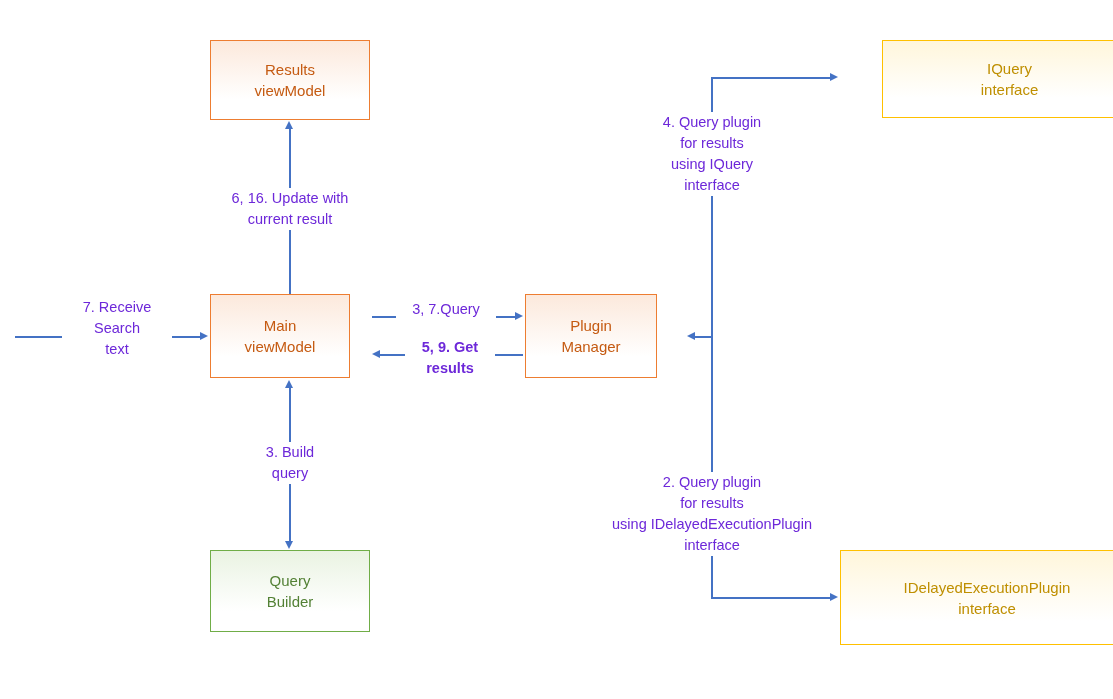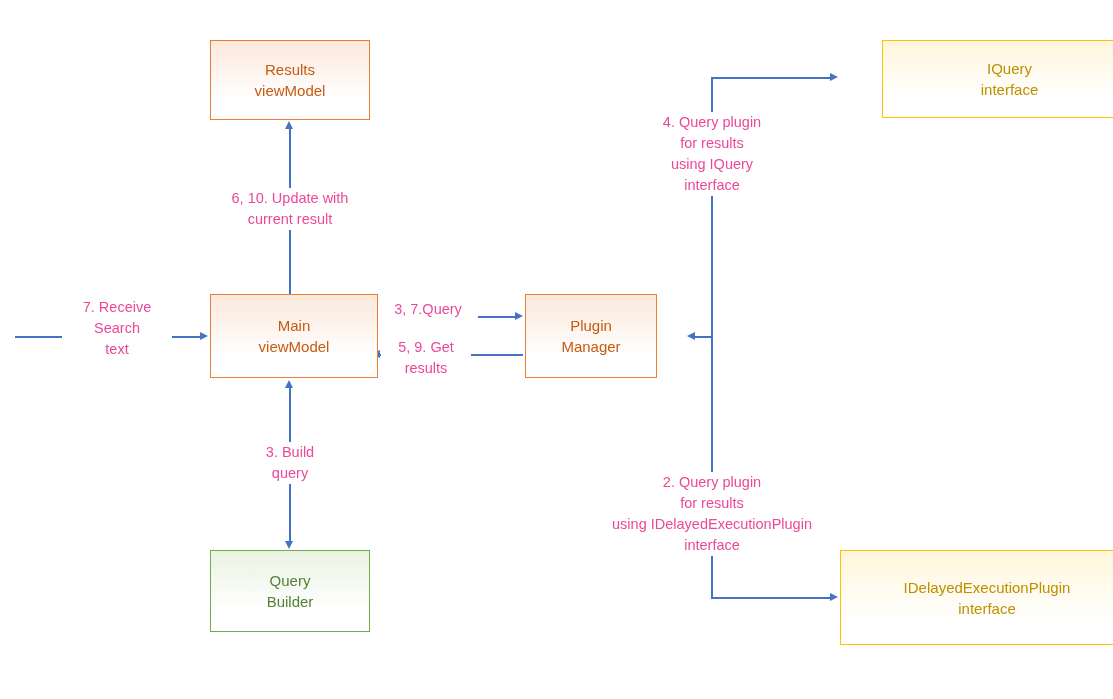--- a/index.html
+++ b/index.html
@@ -68,21 +68,21 @@
     border-bottom: 8px solid #4472C4;
   }
   .ah-down {
     border-left: 4.5px solid transparent;
     border-right: 4.5px solid transparent;
     border-top: 8px solid #4472C4;
   }
   .clabel {
     position: absolute;
     background: #ffffff;
-    color: #ec4899;
+    color: #6d28d9;
     font-size: 14.5px;
     line-height: 21px;
     text-align: center;
     white-space: pre-line;
     z-index: 4;
   }
 </style>
 </head>
 <body>
 
@@ -91,21 +91,21 @@
   <div class="node orange" style="left:210px; top:40px; width:160px; height:80px;">
     <span>Results
 viewModel</span>
   </div>
 
   <div class="node gold" style="left:840px; top:40px; width:255px; height:78px;margin-left:42px;">
     <span>IQuery
 interface</span>
   </div>
 
-  <div class="node orange" style="left:210px; top:294px; width:168px; height:84px;">
+  <div class="node orange" style="left:210px; top:294px; width:140px; height:84px;">
     <span>Main
 viewModel</span>
   </div>
 
   <div class="node orange" style="left:525px; top:294px; width:132px; height:84px;">
     <span>Plugin
 Manager</span>
   </div>
 
   <div class="node green" style="left:210px; top:550px; width:160px; height:82px;">
@@ -119,30 +119,30 @@
   </div>
 
   <div class="line lineh" style="left:15px; top:336px; width:185px;"></div>
   <div class="ah ah-right" style="left:200px; top:332px;"></div>
   <div class="clabel" style="left:62px; top:297px; width:110px;">7. Receive
 Search
 text</div>
 
   <div class="line linev" style="left:289px; top:129px; height:165px;"></div>
   <div class="ah ah-up" style="left:285px; top:121px;"></div>
-  <div class="clabel" style="left:210px; top:188px; width:160px;">6, 10. Update with
+  <div class="clabel" style="left:210px; top:188px; width:160px;">6, 16. Update with
 current result</div>
 
   <div class="line lineh" style="left:372px; top:316px; width:143px;"></div>
   <div class="ah ah-right" style="left:515px; top:312px;"></div>
-  <div class="clabel" style="left:378px; top:299px; width:100px;">3, 7.Query</div>
+  <div class="clabel" style="left:396px; top:299px; width:100px;">3, 7.Query</div>
 
   <div class="line lineh" style="left:380px; top:354px; width:143px;"></div>
   <div class="ah ah-left" style="left:372px; top:350px;"></div>
-  <div class="clabel" style="left:381px; top:337px; width:90px;">5, 9. Get
+  <div class="clabel" style="left:405px; top:337px; width:90px;font-weight:bold;">5, 9. Get
 results</div>
 
   <div class="line linev" style="left:289px; top:388px; height:153px;"></div>
   <div class="ah ah-up" style="left:285px; top:380px;"></div>
   <div class="ah ah-down" style="left:285px; top:541px;"></div>
   <div class="clabel" style="left:245px; top:442px; width:90px;">3. Build
 query</div>
 
   <div class="line linev" style="left:711px; top:78px; height:520px;"></div>
 

